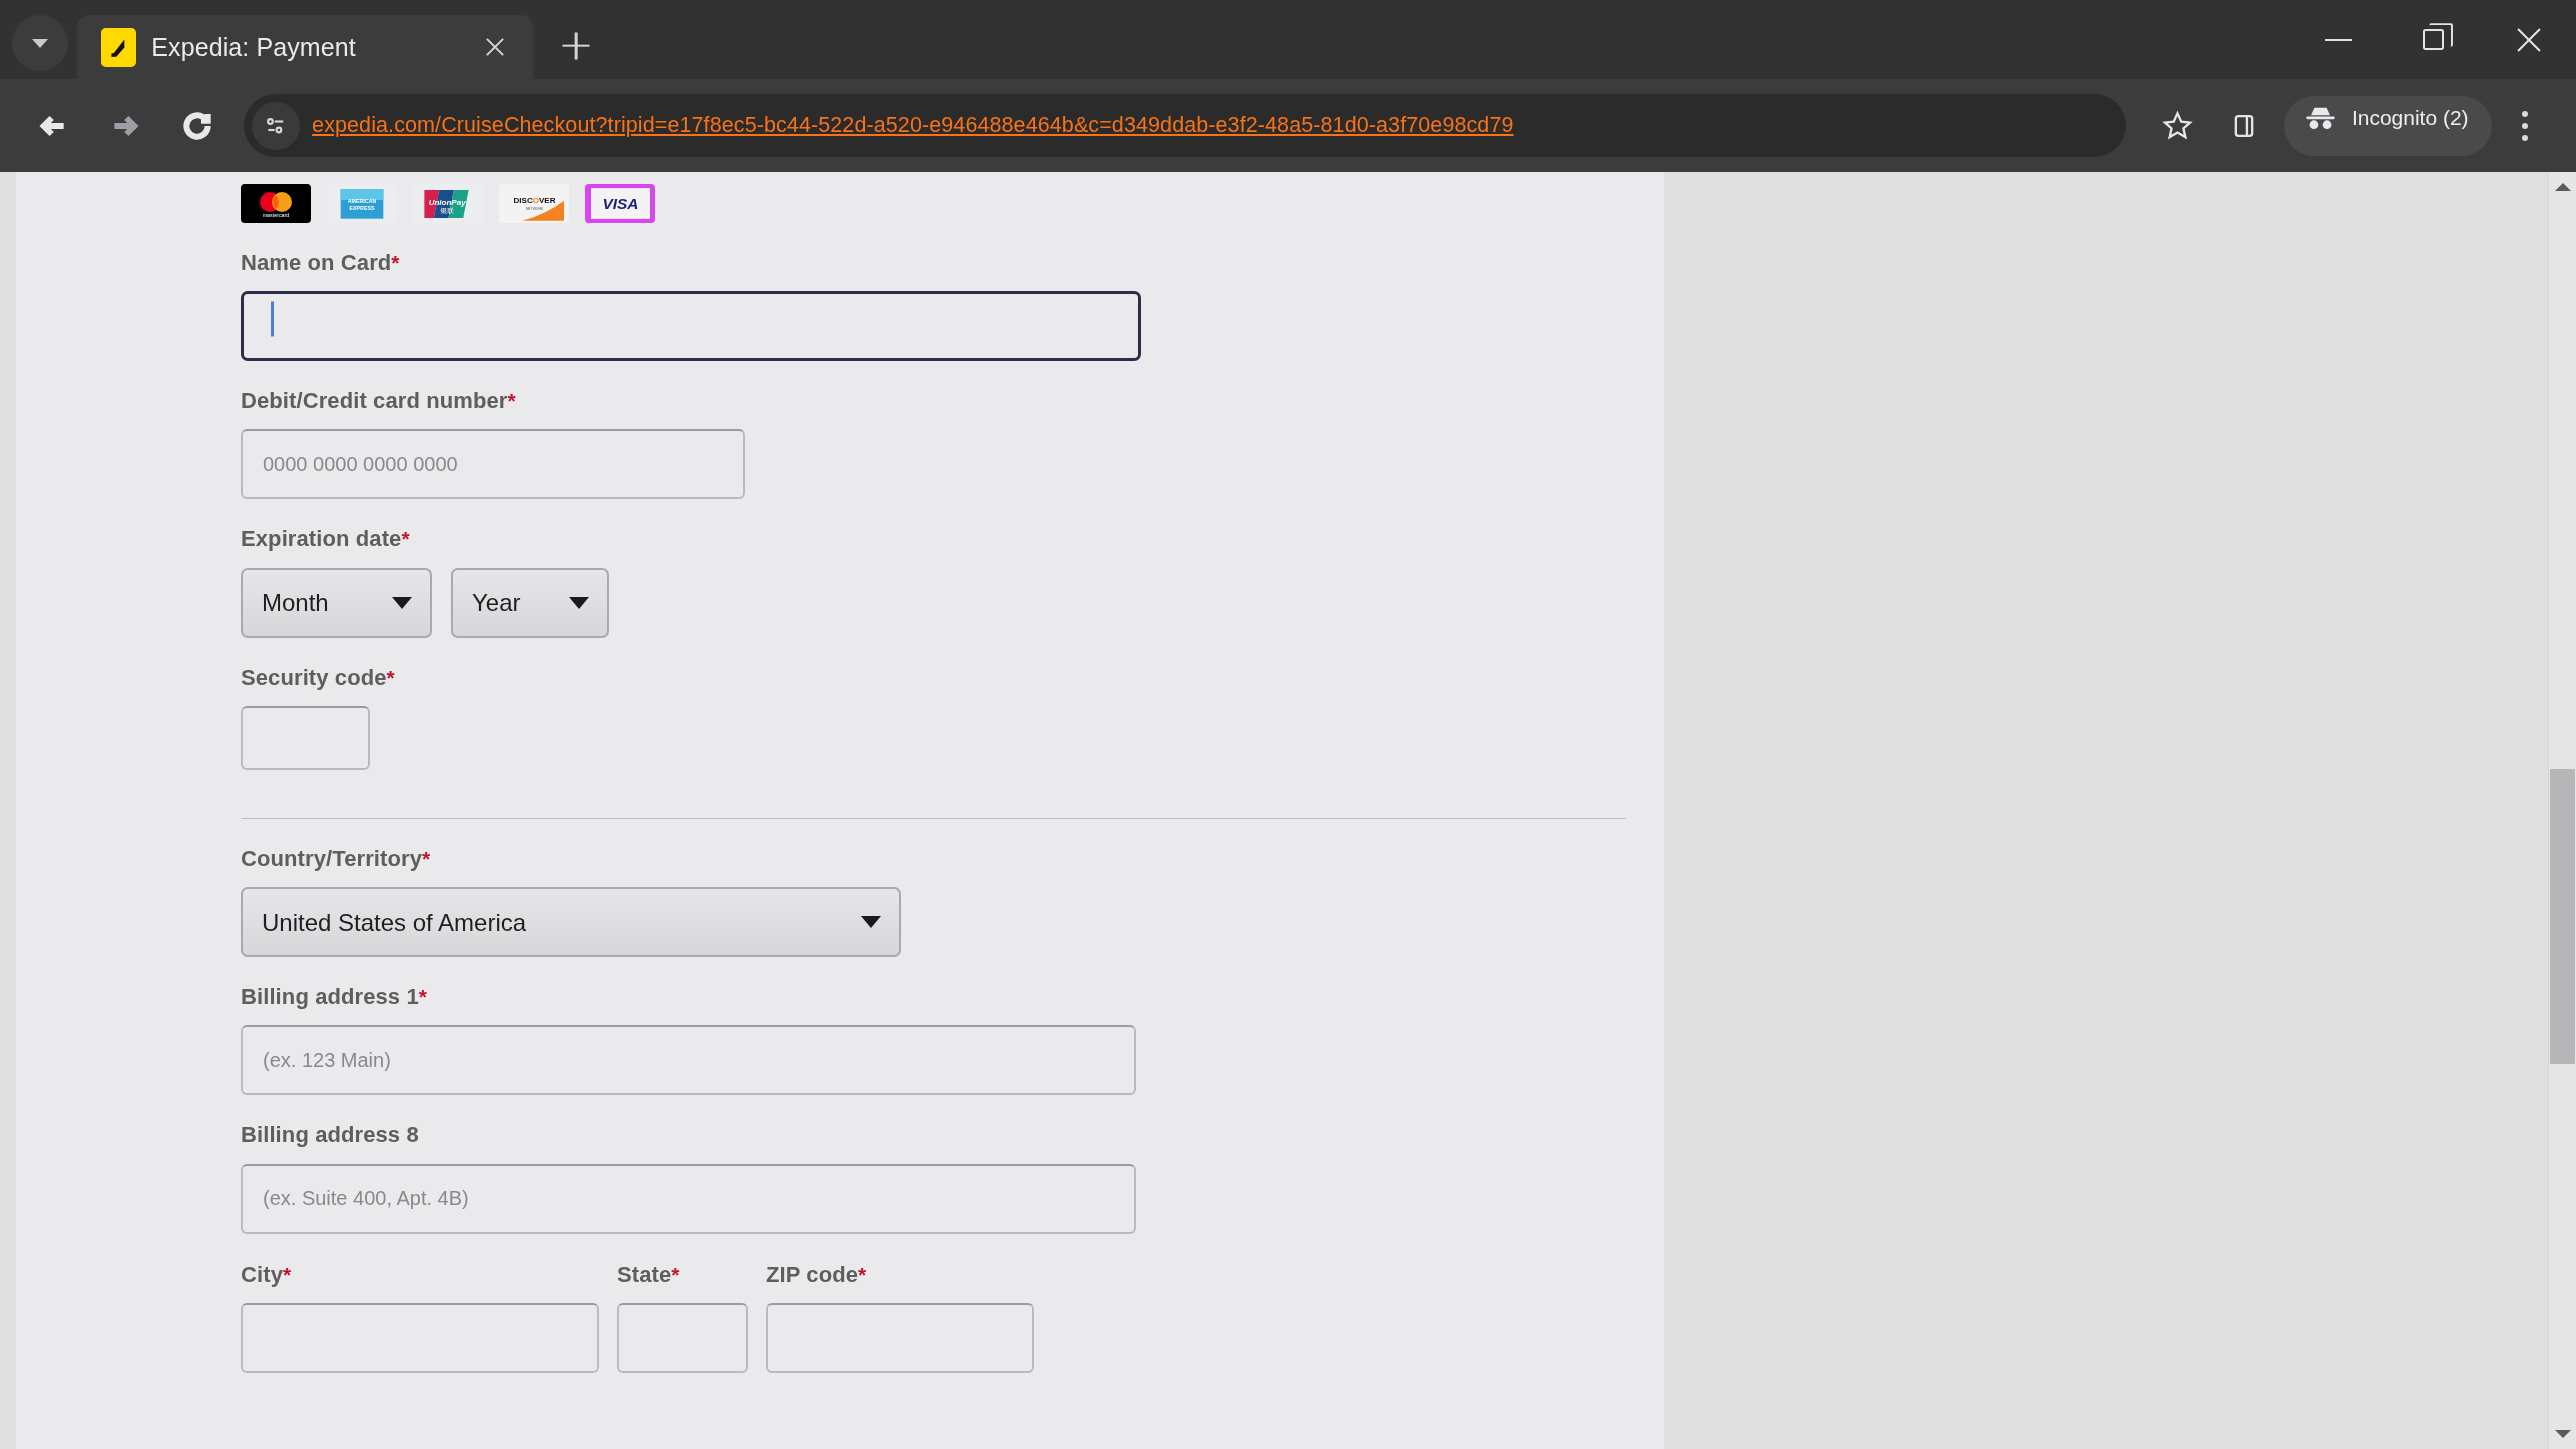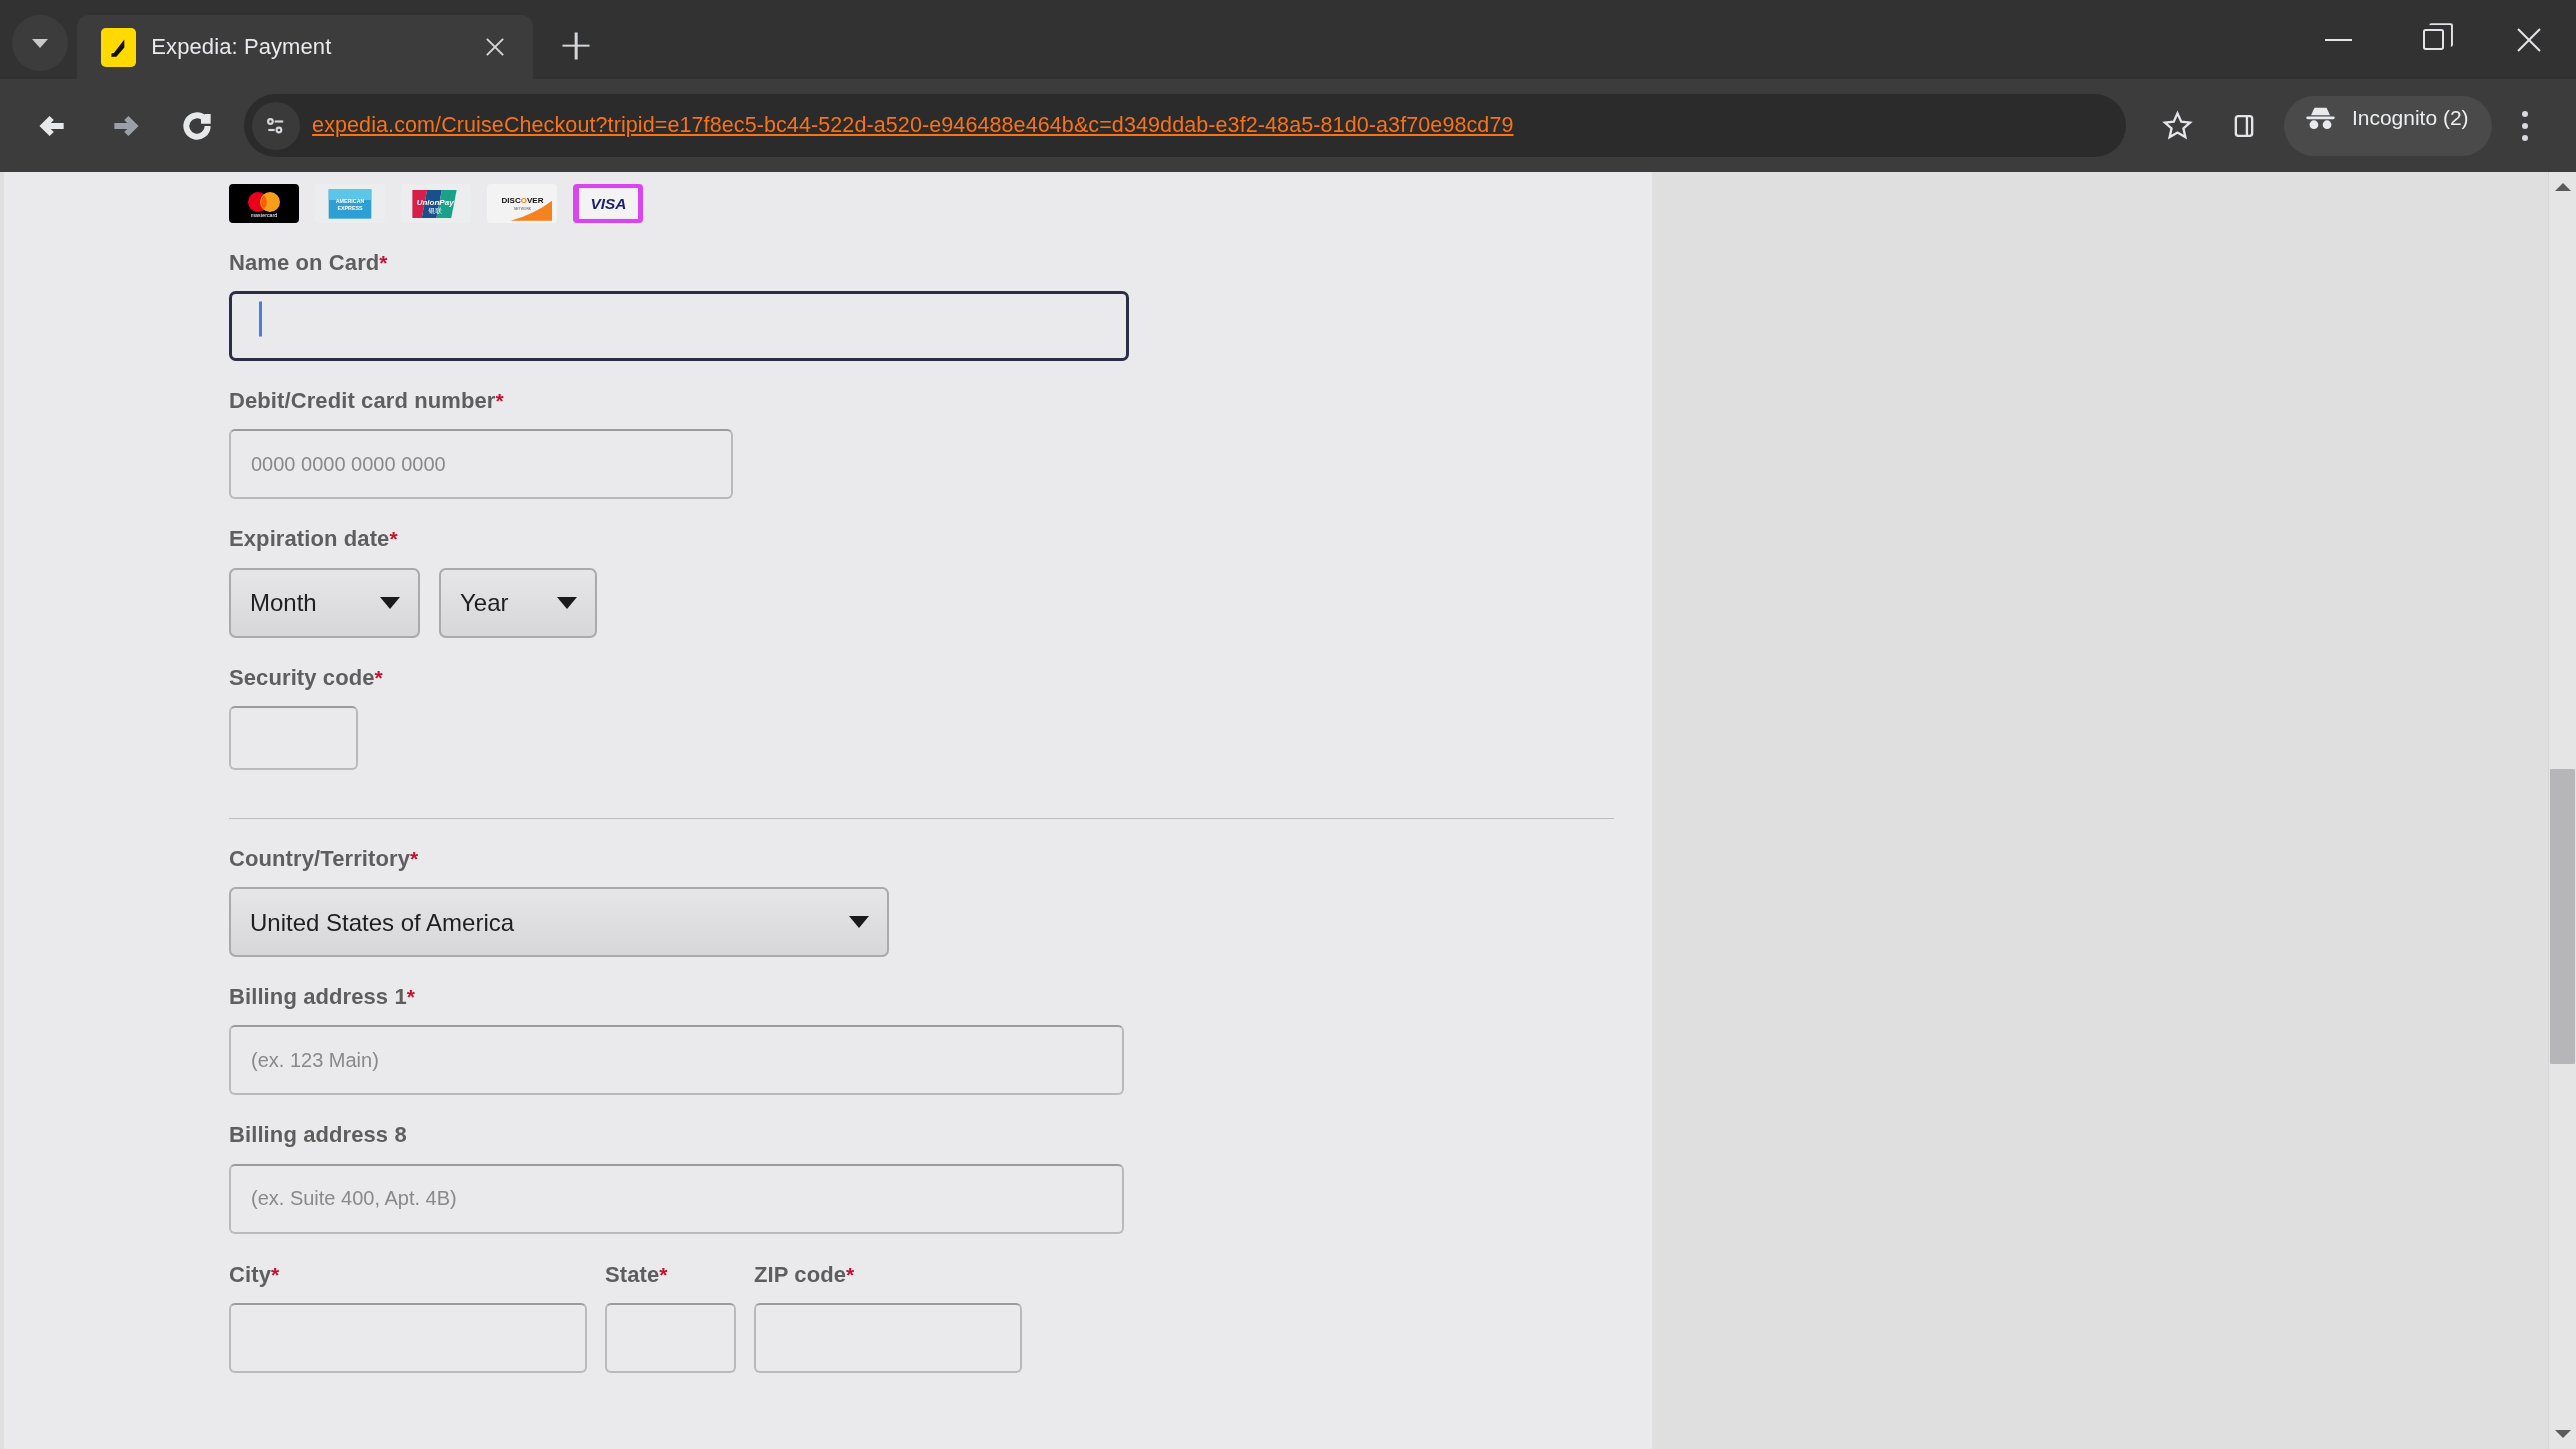--- a/index.html
+++ b/index.html
@@ -33,21 +33,21 @@
     display: flex; align-items: center; gap: 14.8px;
     padding: 0 19px 0 24px; position: relative; flex: 0 0 auto;
   }
   .favicon {
     width: 35px; height: 39px; background: #ffd900; border-radius: 4.7px;
     position: relative; flex: 0 0 auto;
     display: flex; align-items: center; justify-content: center;
   }
   .favicon svg { display: block; }
   .tab-title {
-    color: #e8eaed; font-size: 22px; white-space: nowrap;
+    color: #e8eaed; font-size: 25px; white-space: nowrap;
     overflow: hidden; text-overflow: ellipsis; flex: 1 1 auto;
     letter-spacing: 0.1px;
   }
   .tab-close {
     width: 38px; height: 38px; border-radius: 19px; flex: 0 0 auto;
     display: flex; align-items: center; justify-content: center;
   }
   .xglyph { position: relative; width: 20px; height: 20px; }
   .xglyph:before, .xglyph:after {
     content: ""; position: absolute; left: 50%; top: 50%;
@@ -115,21 +115,21 @@
   }
   .incognito-label { color: #eceef0; font-size: 21px; white-space: nowrap; }
   .dots { width: 6.7px; display: flex; flex-direction: column; gap: 6px; align-items: center; }
   .dots i { width: 6px; height: 6px; border-radius: 3.4px; background: #d8dadd; display: block; }
 
   
   .viewport { flex: 1 1 auto; position: relative; background: #dfdfe0; overflow: hidden; display: flex; }
   .page-scroll-area { flex: 1 1 auto; position: relative; background: #dfdfe0; }
 
   .content-panel {
-    position: absolute; left: 4px; top: 0; width: 1648px; height: 100%;
+    position: absolute; left: 16px; top: 0; width: 1648px; height: 100%;
     background: #eaeaec;
   }
 
   .form { position: absolute; left: 225px; top: 0; width: 1409px; }
 
   .card-logos { display: flex; gap: 16px; align-items: center; padding-top: 12px; }
   .logo { height: 39px; border-radius: 4px; display: flex; align-items: center; justify-content: center; overflow: hidden; }
   .logo-mc { width: 70px; background: #000; }
   .logo-amex { width: 70px; background: #ecedef; }
   .logo-up { width: 70px; background: #ecedef; }

